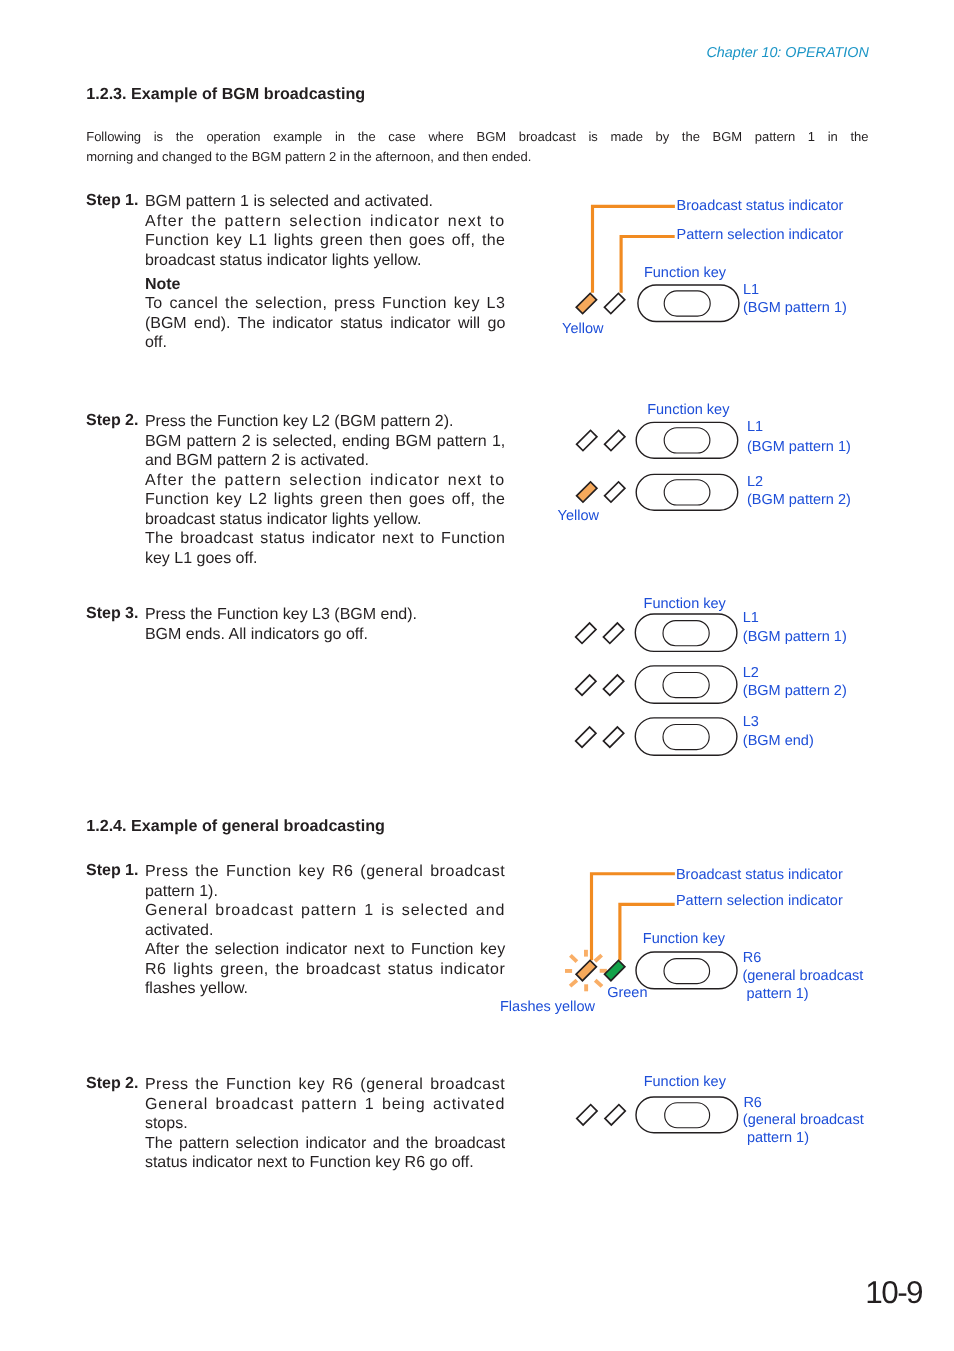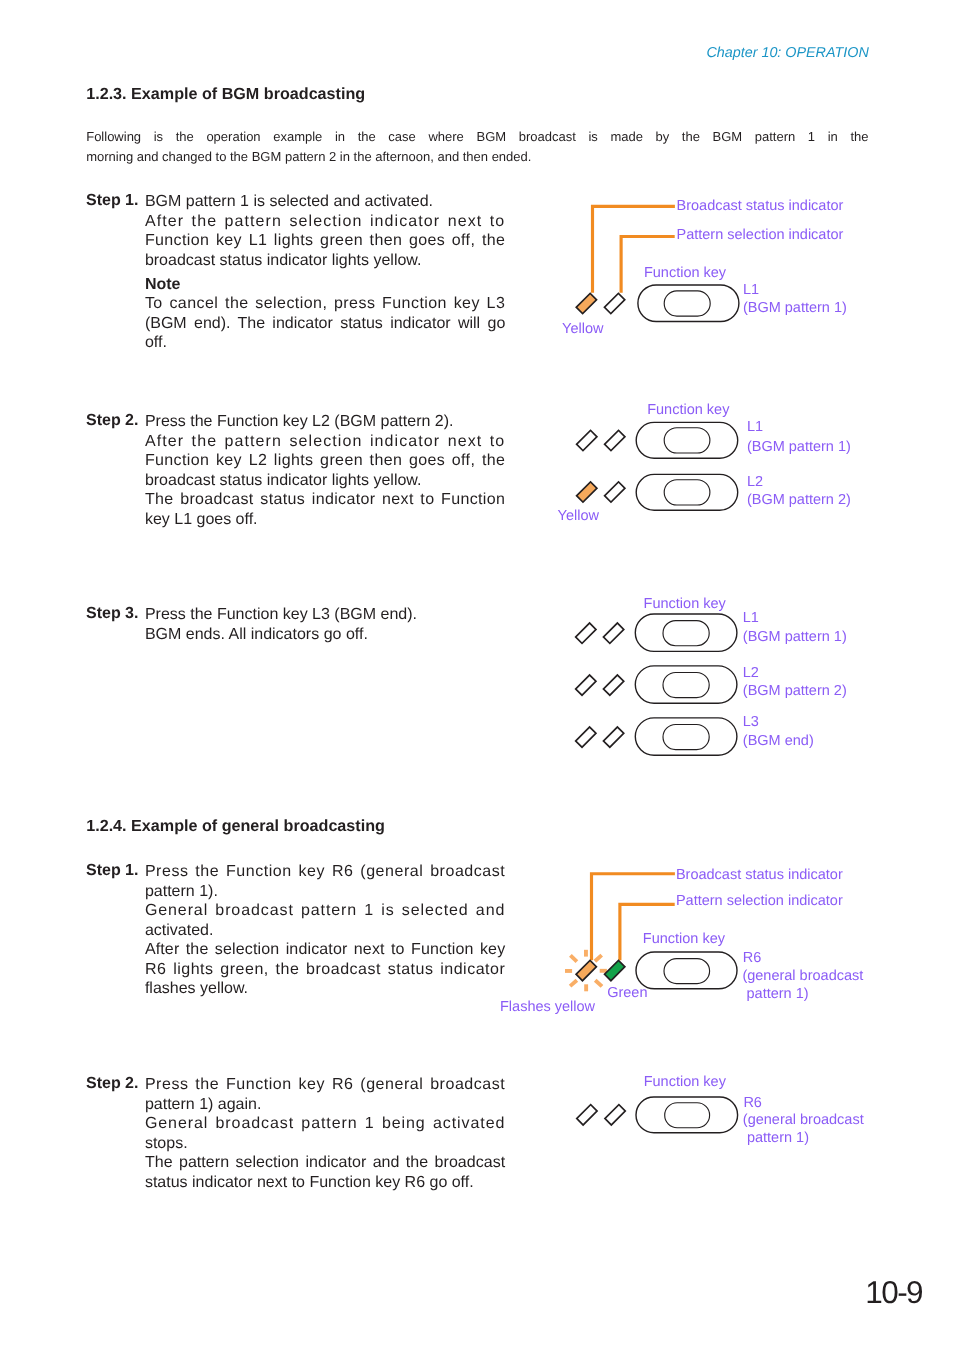--- a/index.html
+++ b/index.html
@@ -18,21 +18,21 @@
 .ln{text-align:justify;text-align-last:justify;white-space:nowrap;}
 .ln.last{text-align:left;text-align-last:left;letter-spacing:normal;}
 .para{position:absolute;left:86.2px;width:782.3px;font-size:13px;text-align:justify;line-height:19.5px;}
 .note{font-weight:bold;}
 
 .pagenum{position:absolute;left:865.3px;top:1277.1px;font-size:31.5px;white-space:nowrap;line-height:1;letter-spacing:-1.6px;}
 
 svg{display:block;}
 
 .diag{position:absolute;}
-.dlabel{position:absolute;font-size:14.5px;white-space:nowrap;color:#8b5cf6;line-height:1;}
+.dlabel{position:absolute;font-size:14.5px;white-space:nowrap;color:#1d4ed8;line-height:1;}
 
 </style>
 </head>
 <body>
 
 <div class="page">
   <div class="abs chapter">Chapter 10: OPERATION</div>
 
   <div class="abs sect-head" style="top:85.3px;">1.2.3. Example of BGM broadcasting</div>
 
@@ -63,20 +63,24 @@
     </div>
   </div>
 
   <div class="step" style="top:412px;">
     <div class="lbl">Step 2.</div>
     <div class="body">
       <div class="tp">
           <div class="ln last">Press the Function key L2 (BGM pattern 2).</div>
         </div>
       <div class="tp">
+          <div class="ln">BGM pattern 2 is selected, ending BGM pattern 1,</div>
+          <div class="ln last">and BGM pattern 2 is activated.</div>
+        </div>
+      <div class="tp">
           <div class="ln" style="letter-spacing: 1.1px;">After the pattern selection indicator next to</div>
           <div class="ln" style="letter-spacing: 0.377px;">Function key L2 lights green then goes off, the</div>
           <div class="ln last">broadcast status indicator lights yellow.</div>
         </div>
       <div class="tp">
           <div class="ln" style="letter-spacing: 0.354px;">The broadcast status indicator next to Function</div>
           <div class="ln last">key L1 goes off.</div>
         </div>
     </div>
   </div>
@@ -112,21 +116,20 @@
           <div class="ln last">flashes yellow.</div>
         </div>
     </div>
   </div>
 
   <div class="step" style="top:1075px;">
     <div class="lbl">Step 2.</div>
     <div class="body">
       <div class="tp">
           <div class="ln" style="letter-spacing: 0.54px;">Press the Function key R6 (general broadcast</div>
-          <div class="ln last">pattern 1) again.</div>
         </div>
       <div class="tp">
           <div class="ln" style="letter-spacing: 0.924px;">General broadcast pattern 1 being activated</div>
           <div class="ln last">stops.</div>
         </div>
       <div class="tp">
           <div class="ln" style="letter-spacing: 0.048px;">The pattern selection indicator and the broadcast</div>
           <div class="ln last">status indicator next to Function key R6 go off.</div>
         </div>
     </div>

